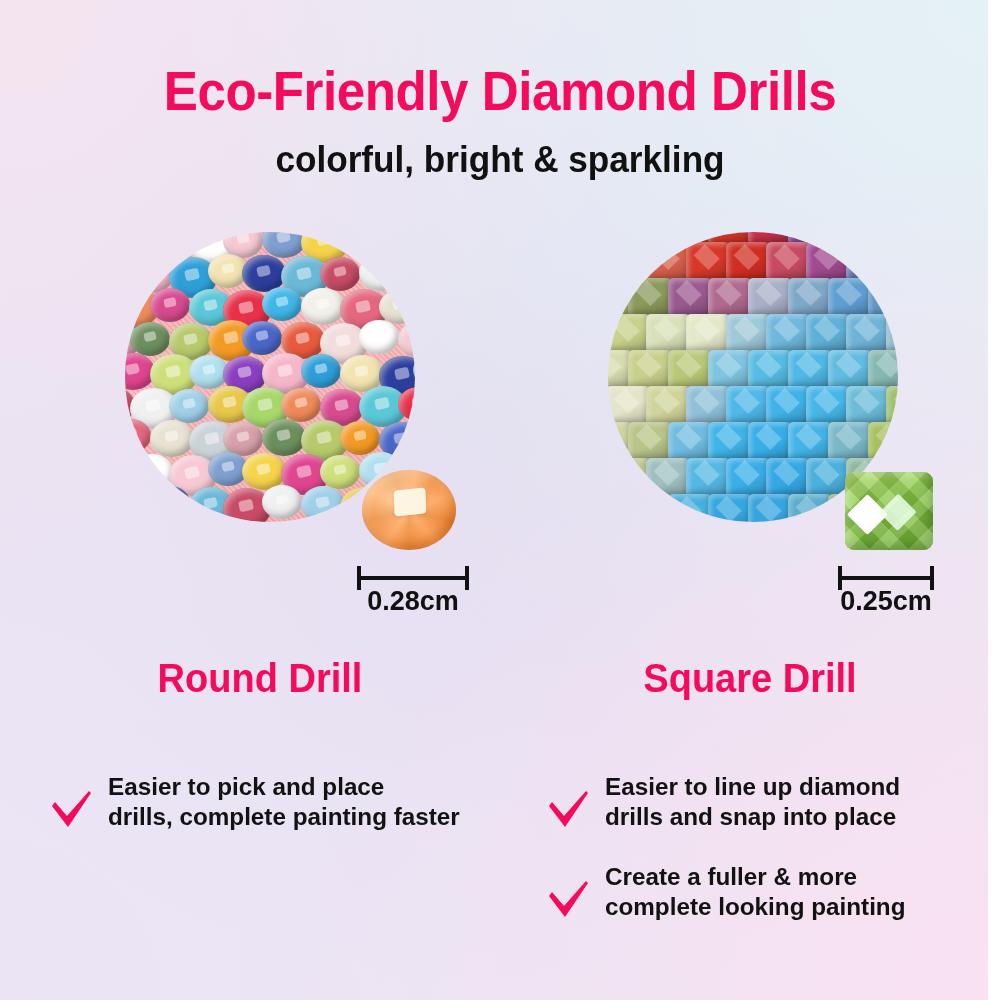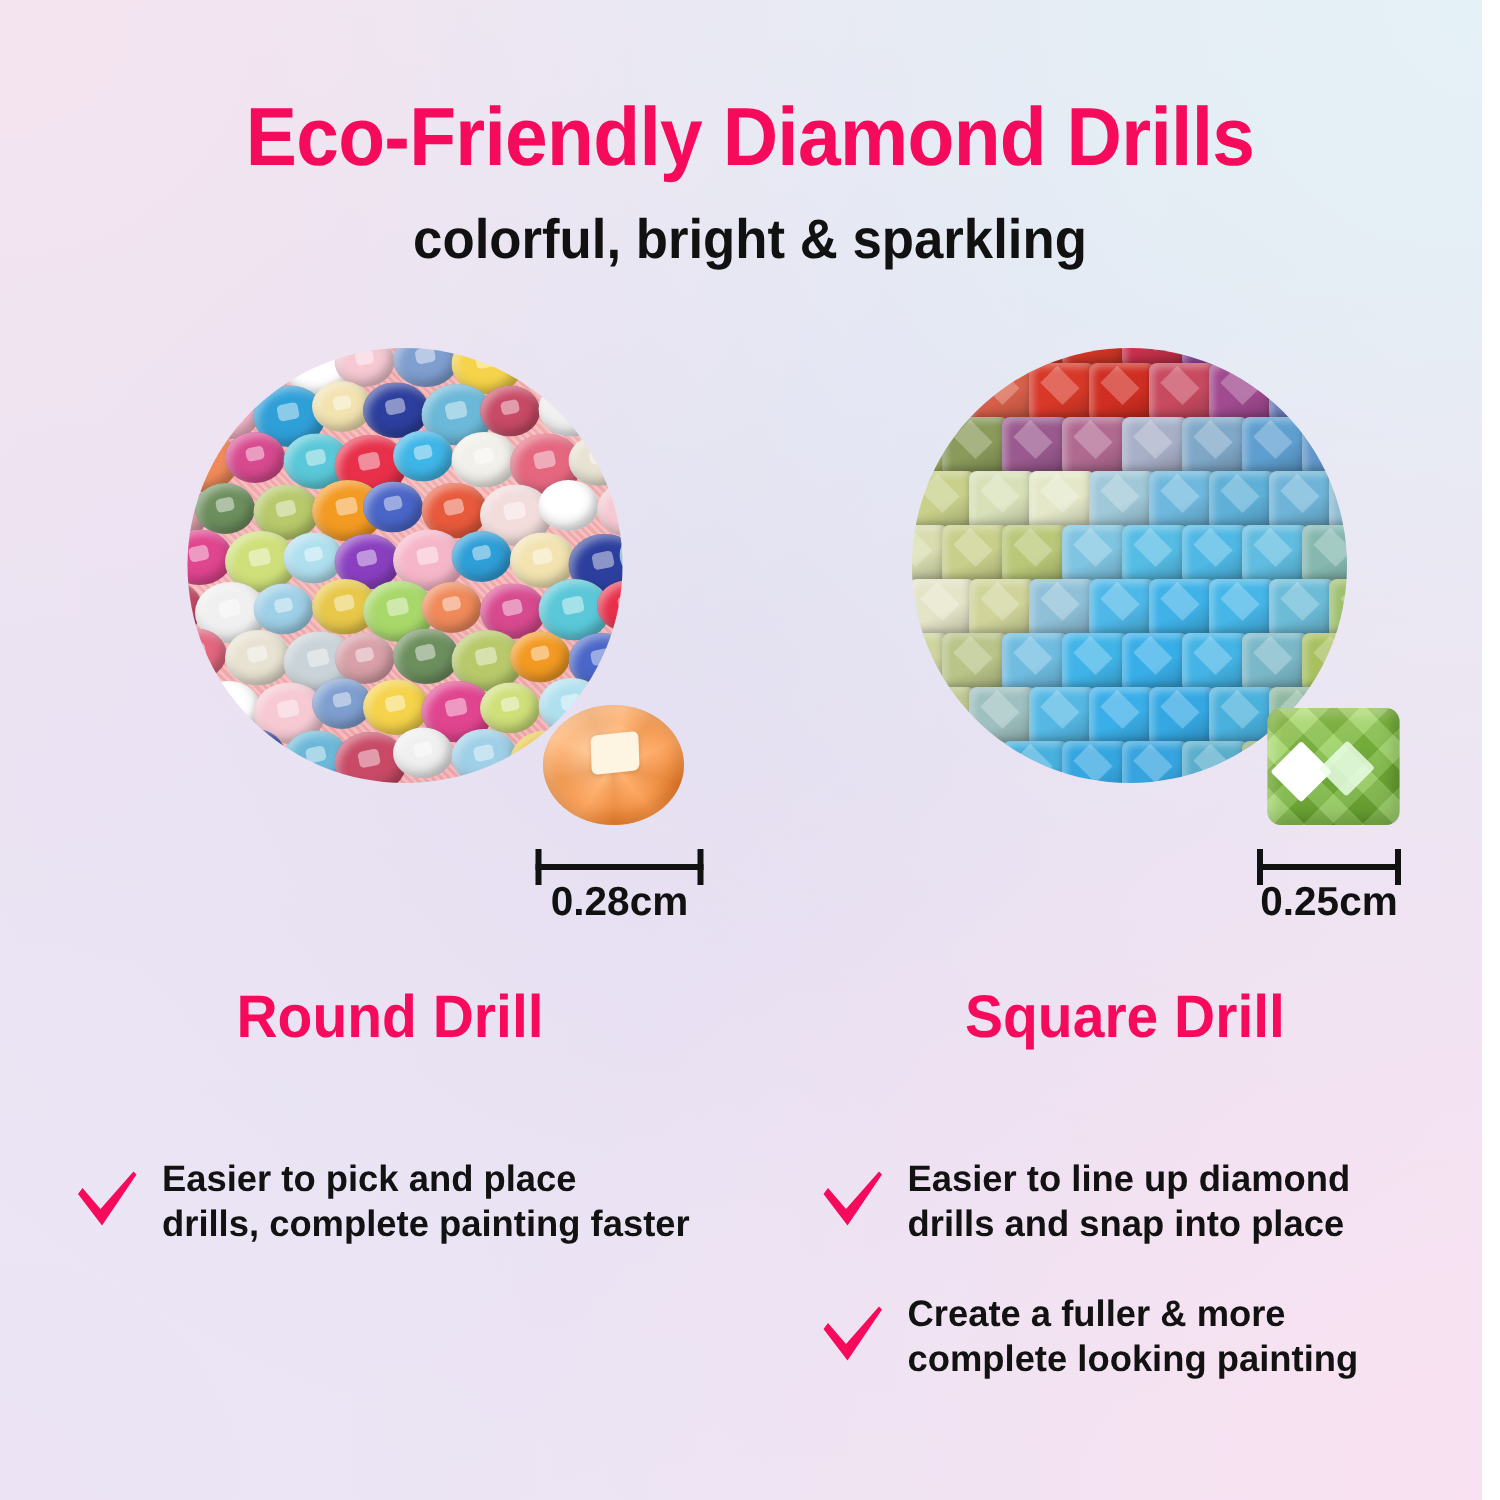--- a/index.html
+++ b/index.html
@@ -228,21 +228,21 @@
     white-space: nowrap;
     line-height: 1;
   }
   #round-heading { left: 0; width: 520px; text-align: center; }
   #square-heading { left: 500px; width: 500px; text-align: center; }
 
   
   .bullet {
     position: absolute;
     display: flex;
-    align-items: flex-start;
+    align-items: flex-end;
     gap: 14px;
   }
   .check {
     flex: 0 0 auto;
     width: 46px;
     height: 46px;
     margin-top: 4px;
   }
   .bullet-text {
     font-size: 24.5px;

